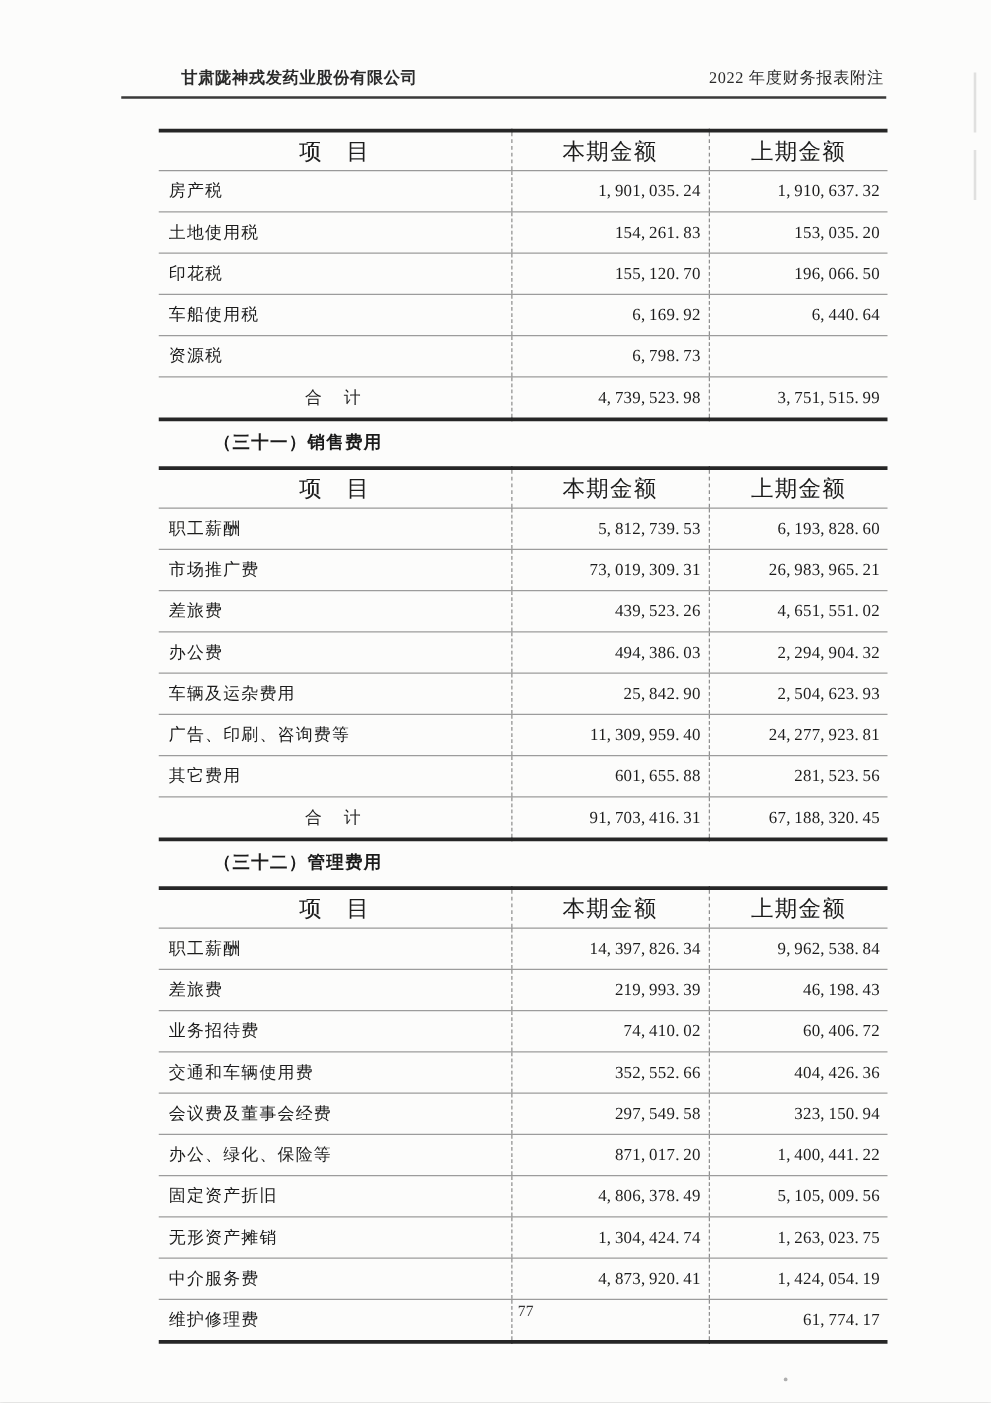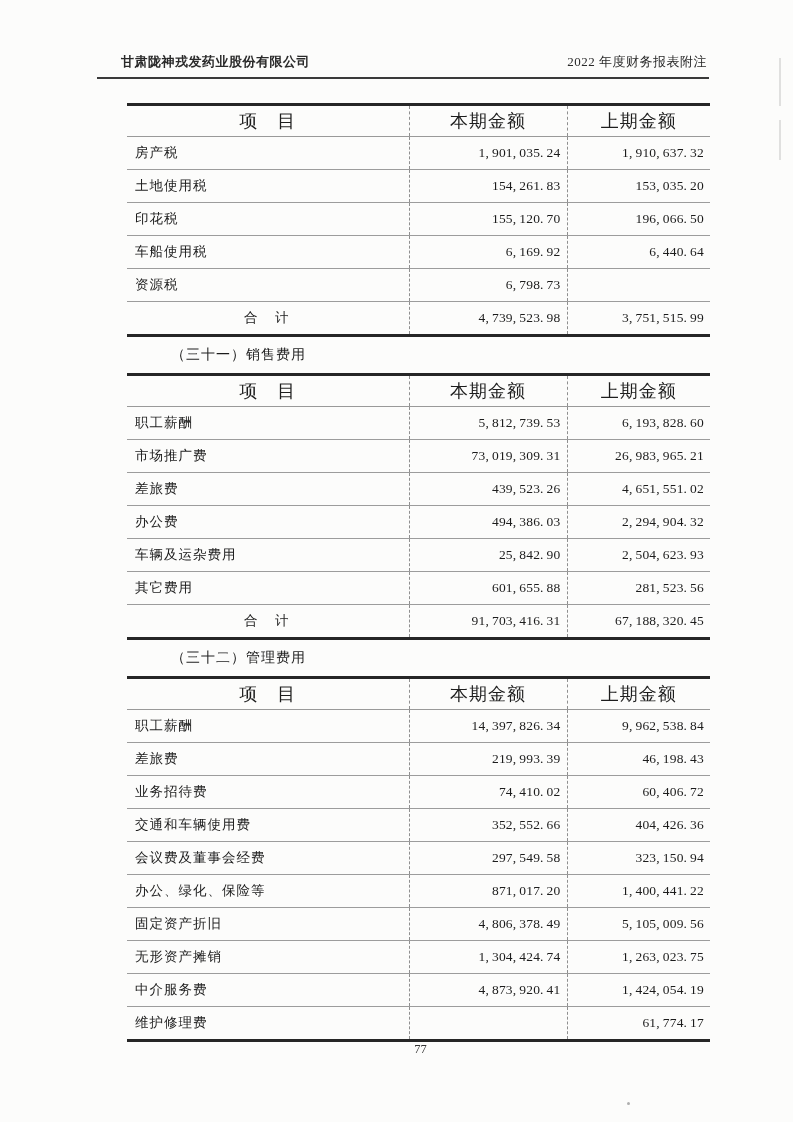--- a/index.html
+++ b/index.html
@@ -22,21 +22,21 @@
     left: 97px;
     right: 84px;
     display: flex;
     justify-content: space-between;
     align-items: flex-end;
     border-bottom: 2px solid #3a3a3a;
     padding: 0 2px 6px 24px;
     font-size: 13px;
     letter-spacing: 0.5px;
   }
-  .doc-header .company { font-weight: bold; color: #2a2a2a; }
+  .doc-header .company { font-weight: bold; color: #2a2a2a; margin-left: 24px; }
   .doc-header .doc-title { color: #2a2a2a; }
 
   
   .content {
     position: absolute;
     top: 103px;
     left: 127px;
     width: 583px;
   }
 
@@ -68,21 +68,21 @@
     white-space: nowrap;
   }
   td.label { text-align: left; padding-left: 8px; letter-spacing: 1px; }
   td.amount { text-align: right; padding-right: 6px; font-size: 13px; letter-spacing: 0.2px; }
   tr.total-row td.label { text-align: center; padding-left: 0; letter-spacing: 2px; }
 
   .section-heading {
     margin: 8px 0 9px 0;
     padding-left: 44px;
     font-size: 14px;
-    font-weight: normal;
+    font-weight: bold;
     letter-spacing: 1px;
     color: #1b1b1b;
     line-height: 19px;
   }
 
   
   .page-footer {
     position: absolute;
     top: 1042px;
     left: 0;
@@ -190,20 +190,25 @@
             <td class="label">办公费</td>
             <td class="amount">494, 386. 03</td>
             <td class="amount">2, 294, 904. 32</td>
           </tr>
           <tr>
             <td class="label">车辆及运杂费用</td>
             <td class="amount">25, 842. 90</td>
             <td class="amount">2, 504, 623. 93</td>
           </tr>
           <tr>
+            <td class="label">广告、印刷、咨询费等</td>
+            <td class="amount">11, 309, 959. 40</td>
+            <td class="amount">24, 277, 923. 81</td>
+          </tr>
+          <tr>
             <td class="label">其它费用</td>
             <td class="amount">601, 655. 88</td>
             <td class="amount">281, 523. 56</td>
           </tr>
           <tr class="total-row">
             <td class="label">合　计</td>
             <td class="amount">91, 703, 416. 31</td>
             <td class="amount">67, 188, 320. 45</td>
           </tr>
         </tbody>

